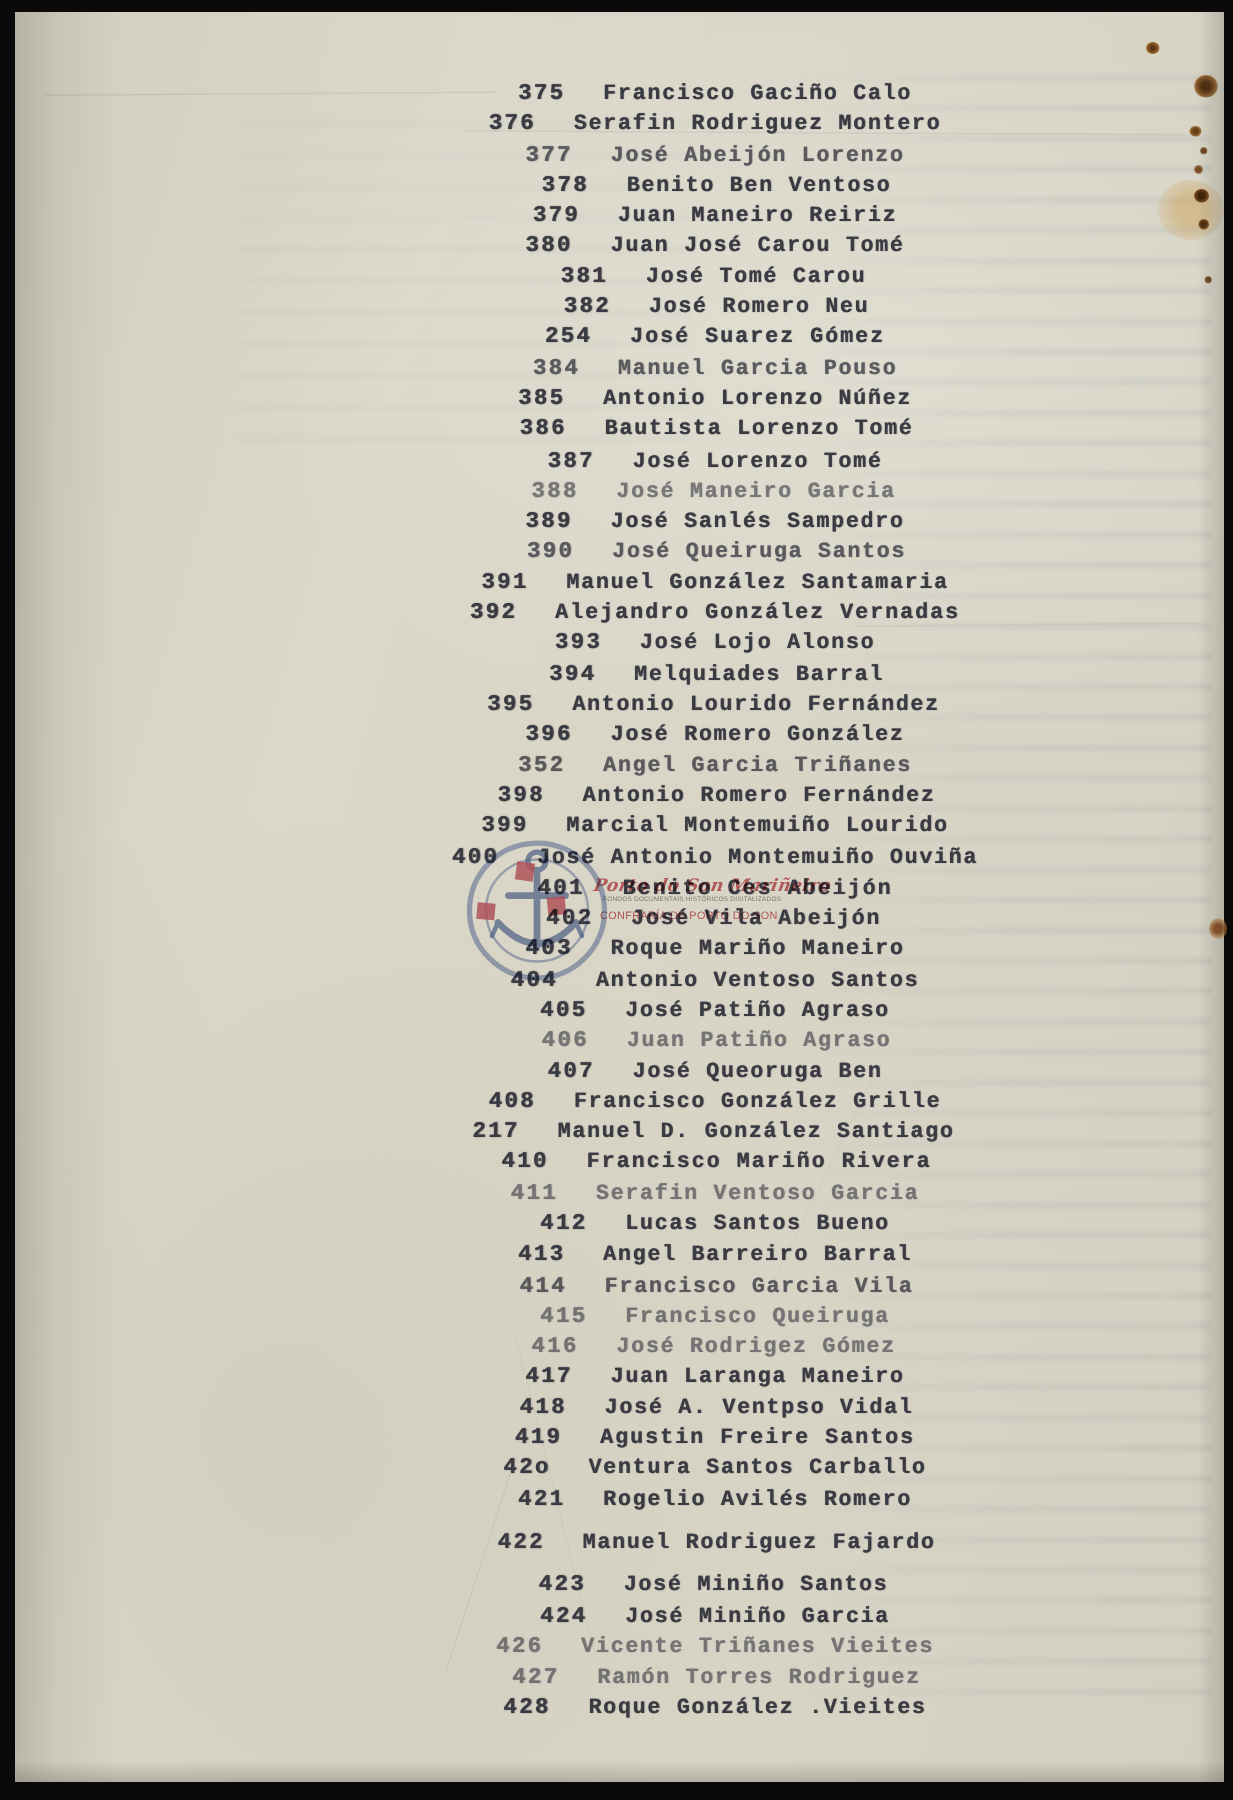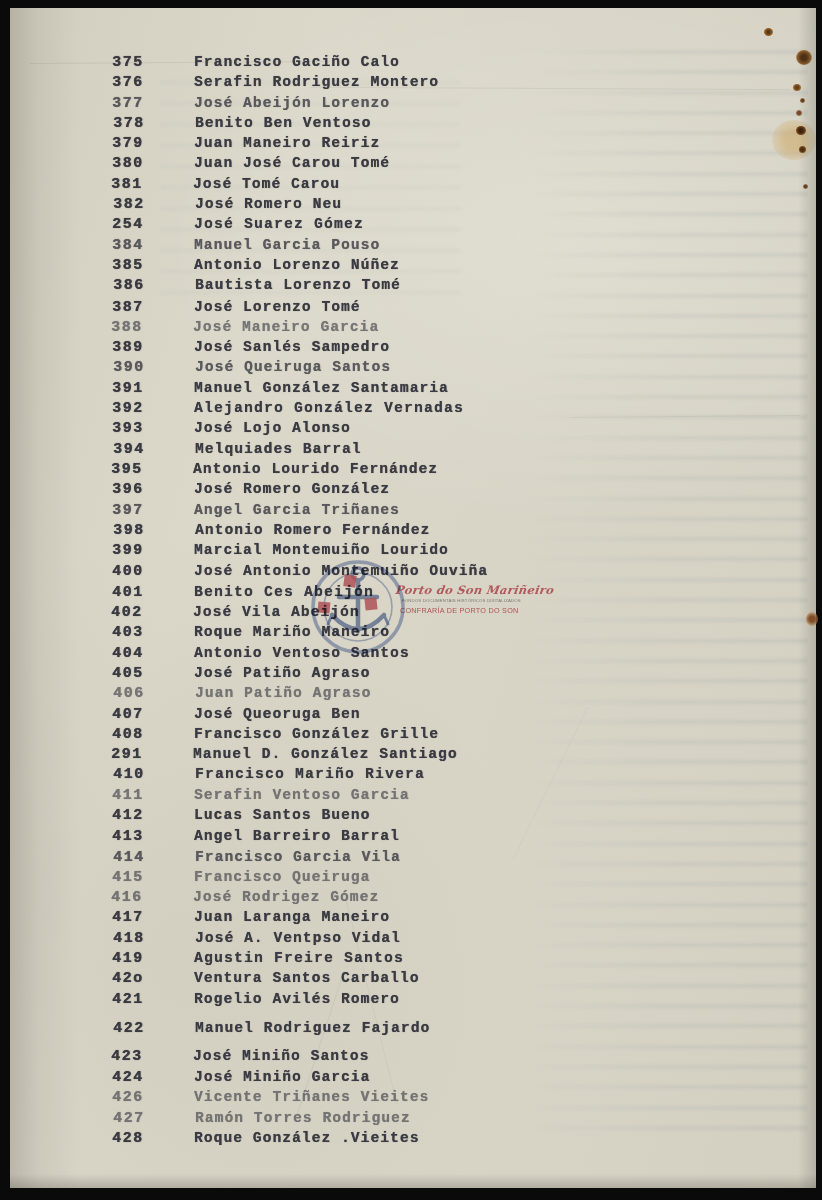--- a/index.html
+++ b/index.html
@@ -44,21 +44,21 @@
   .ghost2{
     position:absolute;left:150px;top:60px;width:300px;height:240px;
     background:repeating-linear-gradient(180deg,
       transparent 0 13px, rgba(95,110,130,0.05) 13px 16px, transparent 16px 21px);
     filter:blur(1.6px);
   }
   
   .list{position:absolute;left:0;top:44px;width:100%;}
   .row{
     position:relative;padding-left:102px;height:20.3px;line-height:20.3px;
-    white-space:nowrap;color:#3a3a42;
+    white-space:nowrap;color:#3a3a42;text-align:center;
   }
   .num{
     display:inline-block;width:82px;font-size:15px;font-weight:700;
     letter-spacing:1.5px;
     text-shadow:0.4px 0.3px 0.8px rgba(35,35,45,0.85);
   }
   .name{
     font-size:14.5px;font-weight:700;letter-spacing:1.1px;
     text-shadow:0.3px 0.3px 0.7px rgba(35,35,45,0.75);
   }
@@ -175,21 +175,21 @@
       <div class="row">
     <span class="num">394</span><span class="name">Melquiades Barral</span>
   </div>
       <div class="row">
     <span class="num">395</span><span class="name">Antonio Lourido Fernández</span>
   </div>
       <div class="row">
     <span class="num">396</span><span class="name">José Romero González</span>
   </div>
       <div class="row ink-mid">
-    <span class="num">397</span><span class="name">Angel Garcia Triñanes</span>
+    <span class="num">352</span><span class="name">Angel Garcia Triñanes</span>
   </div>
       <div class="row">
     <span class="num">398</span><span class="name">Antonio Romero Fernández</span>
   </div>
       <div class="row">
     <span class="num">399</span><span class="name">Marcial Montemuiño Lourido</span>
   </div>
       <div class="row">
     <span class="num">400</span><span class="name">José Antonio Montemuiño Ouviña</span>
   </div>
@@ -211,21 +211,21 @@
       <div class="row ink-light">
     <span class="num">406</span><span class="name">Juan Patiño Agraso</span>
   </div>
       <div class="row">
     <span class="num">407</span><span class="name">José Queoruga Ben</span>
   </div>
       <div class="row">
     <span class="num">408</span><span class="name">Francisco González Grille</span>
   </div>
       <div class="row">
-    <span class="num">291</span><span class="name">Manuel D. González Santiago</span>
+    <span class="num">217</span><span class="name">Manuel D. González Santiago</span>
   </div>
       <div class="row">
     <span class="num">410</span><span class="name">Francisco Mariño Rivera</span>
   </div>
       <div class="row ink-light">
     <span class="num">411</span><span class="name">Serafin Ventoso Garcia</span>
   </div>
       <div class="row">
     <span class="num">412</span><span class="name">Lucas Santos Bueno</span>
   </div>

